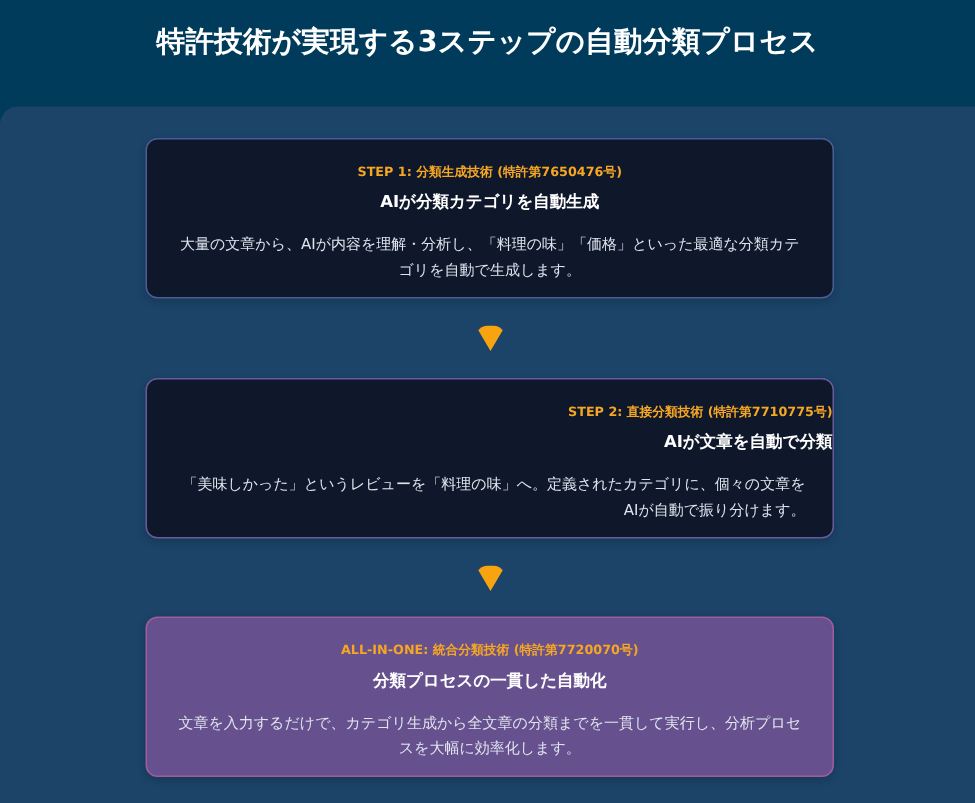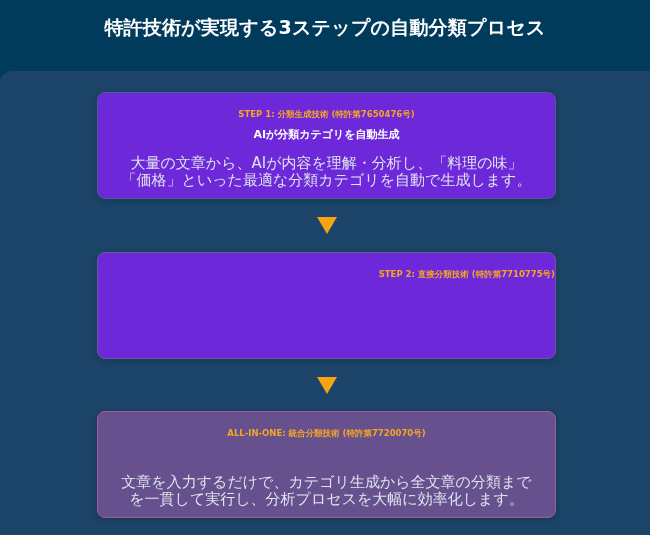--- a/index.html
+++ b/index.html
@@ -1,15 +1,15 @@
 <!DOCTYPE html>
 <html><head>
 <meta charset="utf-8">
 <style>
-  * { box-sizing: border-box; margin: 0; padding: 0; }
+  * { box-sizing: border-box; margin: 0; padding: 0; border-radius: 14px; }
   html, body {
     width: 650px; height: 535px; overflow: hidden;
     background: #003b5b;
     font-family: "DejaVu Sans", "Liberation Sans", sans-serif;
   }
   .header {
     position: absolute; left: 0; top: 0; width: 650px; height: 71px;
     background: #003b5b;
   }
   .page-title {
@@ -17,42 +17,42 @@
     text-align: center; color: #ffffff;
     font-size: 19px; font-weight: bold; letter-spacing: 0.2px;
   }
   .panel {
     position: absolute; left: 0; top: 71px; width: 662px; height: 480px;
     background: #1b4468;
     border-radius: 12px 12px 0 0;
   }
   .card {
     position: absolute; left: 97px; width: 459px; height: 107px;
-    background: #6d28d9;
+    background: #0f172a;
     border: 1px solid #4b5c96;
     border-radius: 8px;
     text-align: center;
     box-shadow: 0 2px 6px rgba(0,0,0,0.18);
   }
   .card.step2 { border-color: #6a5a9c; text-align: right; }
   .card.allinone {
     background: #66508e;
     border-color: #a25c9e;
   }
   .tag {
     position: absolute; left: 0; width: 100%; top: 16px;
     color: #f5a623; font-size: 8.5px; font-weight: bold;
   }
   .card-title {
     position: absolute; left: 0; width: 100%; top: 34px;
     color: #ffffff; font-size: 11px; font-weight: bold;
   }
   .desc {
     position: absolute; left: 18px; right: 18px; top: 62px;
-    color: #dfe4ee; font-size: 15px; line-height: 17px;
+    color: #dfe4ee; font-size: 10px; line-height: 17px;
   }
   .arrow {
     position: absolute; left: 317px; width: 0; height: 0;
     border-left: 10px solid transparent;
     border-right: 10px solid transparent;
     border-top: 17px solid #f7a410;
   }
 </style>
 </head>
 <body>
@@ -66,20 +66,23 @@
 <div class="card step1" style="top:92px;">
   <div class="tag">STEP 1: 分類生成技術 (特許第7650476号)</div>
   <div class="card-title">AIが分類カテゴリを自動生成</div>
   <div class="desc">大量の文章から、AIが内容を理解・分析し、「料理の味」「価格」といった最適な分類カテゴリを自動で生成します。</div>
 </div>
 
 <div class="arrow" style="top:217px;"></div>
 
 <div class="card step2" style="top:252px;">
   <div class="tag">STEP 2: 直接分類技術 (特許第7710775号)</div>
+  <div class="card-title">AIが文章を自動で分類</div>
+  <div class="desc">「美味しかった」というレビューを「料理の味」へ。定義されたカテゴリに、個々の文章をAIが自動で振り分けます。</div>
 </div>
 
 <div class="arrow" style="top:377px;"></div>
 
 <div class="card allinone" style="top:411px;padding-left:44px;">
   <div class="tag">ALL-IN-ONE: 統合分類技術 (特許第7720070号)</div>
+  <div class="card-title">分類プロセスの一貫した自動化</div>
   <div class="desc">文章を入力するだけで、カテゴリ生成から全文章の分類までを一貫して実行し、分析プロセスを大幅に効率化します。</div>
 </div>
 
 </body></html>

